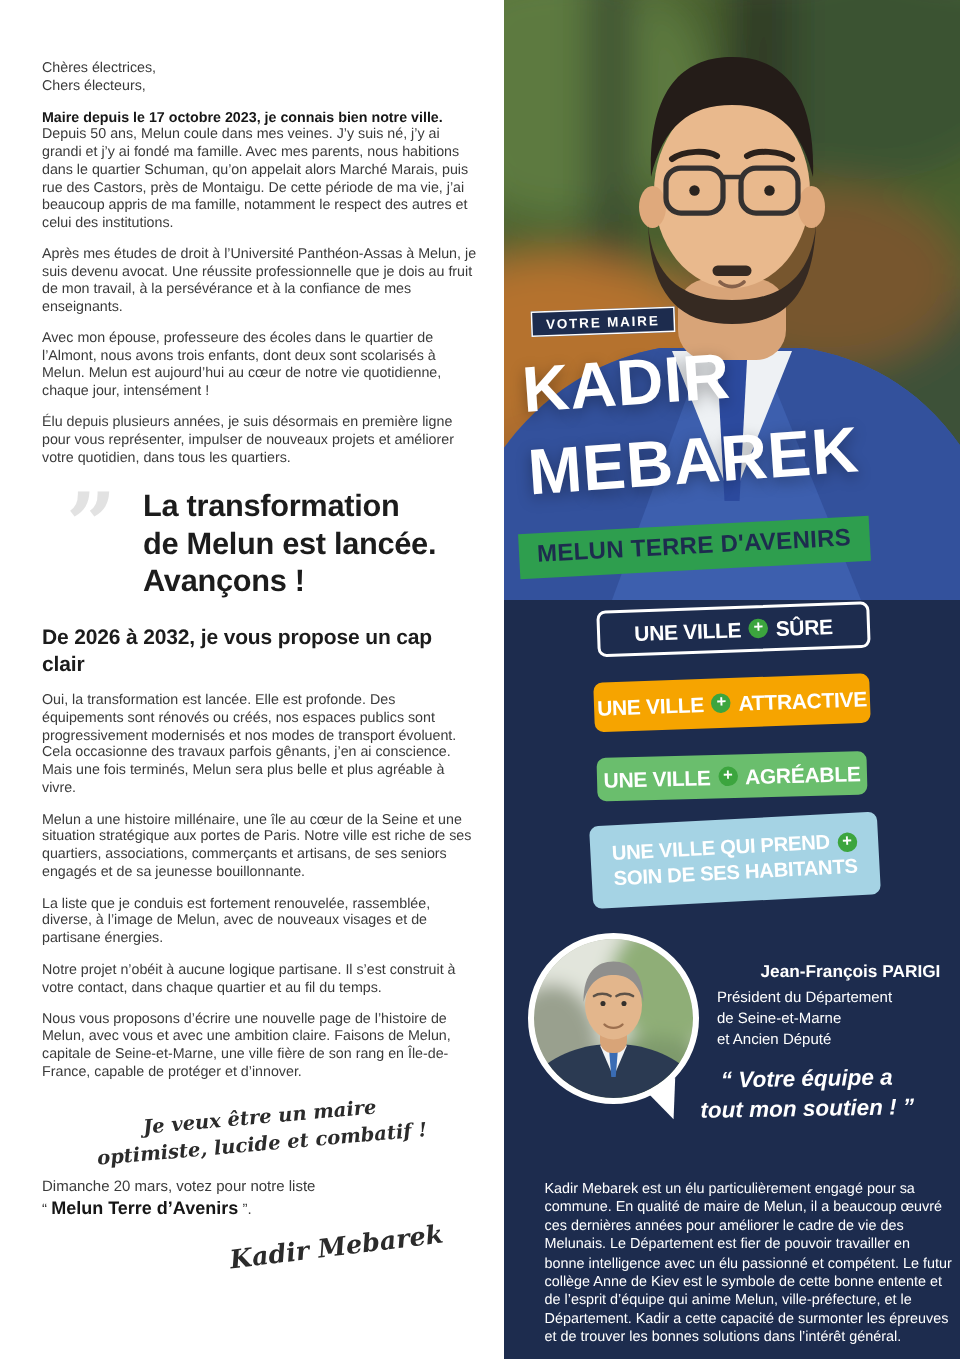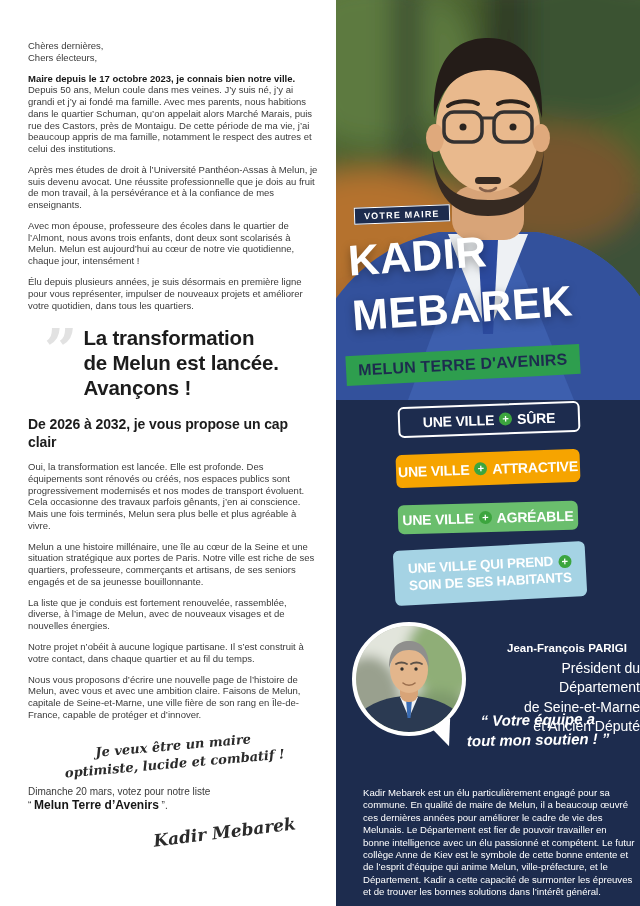--- a/index.html
+++ b/index.html
@@ -7,21 +7,21 @@
   body { font-family:"Liberation Sans", sans-serif; }
   .page { position:relative; width:640px; height:906px; background:#ffffff; overflow:hidden; }
 
   
   .left-col { position:absolute; left:28px; top:40px; width:292px; font-size:9.5px; line-height:1.24; color:#3a3a3a; }
   .left-col p { margin-bottom:9px; }
   .greeting { margin-bottom:12px; }
   .left-col strong { color:#161616; }
   .quote-block { display:flex; gap:6px; margin:14px 0 16px 16px; }
   .quote-glyph { font-family:"DejaVu Serif", serif; font-size:58px; line-height:0.55; color:#e2e2e2; font-weight:bold; margin-top:10px; }
-  .quote-lines { font-size:20.5px; font-weight:800; color:#1c1c1c; line-height:1.22; letter-spacing:-0.2px; }
+  .quote-lines { font-size:20.5px; font-weight:800; color:#1c1c1c; line-height:1.22; letter-spacing:-0.2px;margin-left:12px; }
   .cap-heading { font-size:14px; font-weight:800; color:#1c1c1c; margin:16px 0 10px 0; letter-spacing:-0.1px; }
   .handwritten { text-align:center; font-family:"DejaVu Serif", serif; font-style:italic; font-weight:bold; font-size:13px; color:#2b2b2b; transform:rotate(-5deg); margin:16px 0 14px 0; line-height:1.35; }
   .vote { font-size:10px; margin-bottom:4px; }
   .vote strong { font-size:12px; }
   .signature { font-family:"DejaVu Serif", serif; font-style:italic; font-weight:bold; font-size:17px; color:#2b2b2b; text-align:right; padding-right:24px; }
   .signature span { display:inline-block; transform:rotate(-7deg); }
 
   
   .right-col { position:absolute; left:336px; top:0; width:304px; height:906px; background:#1d2c4e; }
   .photo { position:absolute; left:0; top:0; width:304px; height:400px; overflow:hidden; }
@@ -33,52 +33,52 @@
   .pill .plus { display:inline-flex; align-items:center; justify-content:center; width:13px; height:13px; border-radius:50%; background:#3ca53e; color:#ffffff; font-size:11px; font-weight:800; line-height:1; flex:0 0 auto; }
   .b1 { left:62px; top:404px; width:182px; height:31px; background:#1d2c4e; border:2px solid #ffffff; transform:rotate(-2deg); font-size:14px; }
   .b2 { left:60px; top:452px; width:184px; height:33px; background:#f6a400; transform:rotate(-2deg); font-size:14px; }
   .b3 { left:62px; top:503px; width:180px; height:29px; background:#6abe6d; transform:rotate(-1.5deg); font-size:14px; }
   .b4 { left:58px; top:546px; width:192px; height:55px; background:#a5d3e4; transform:rotate(-3deg); flex-direction:column; gap:1px; font-size:13.5px; line-height:1.15; }
   .b4 .row { display:flex; align-items:center; gap:5px; }
 
   .endorser-circle { position:absolute; left:16px; top:622px; width:114px; height:114px; border:4px solid #ffffff; border-radius:50%; overflow:hidden; background:#cdd2c6; }
   .bubble-tail { position:absolute; left:100px; top:722px; width:0; height:0; border-left:7px solid transparent; border-right:14px solid transparent; border-top:24px solid #ffffff; transform:rotate(-28deg); }
   .endorser-name { position:absolute; left:142px; top:642px; color:#ffffff; font-weight:800; font-size:11.5px;margin-left:29px; }
-  .endorser-title { position:absolute; left:142px; top:659px; color:#ffffff; font-size:14px; line-height:1.38;text-align:right; }
+  .endorser-title { position:absolute; left:142px; top:659px; color:#ffffff; font-size:10px; line-height:1.38; }
   .endorser-quote { position:absolute; left:104px; top:710px; width:196px; text-align:center; color:#ffffff; font-weight:800; font-style:italic; font-size:15px; line-height:1.3; transform:rotate(-1deg); }
   .endorse-text { position:absolute; left:27px; top:757px; width:272px; color:#ffffff; font-size:9.6px; line-height:1.29;margin-top:30px; }
 </style>
 </head>
 <body>
 
 <div class="page">
 
   <div class="left-col">
     <p class="greeting">
-      <span>Chères dernières,</span><br>
+      <span>Chères électrices,</span><br>
       <span>Chers électeurs,</span>
     </p>
     <p><strong>Maire depuis le 17 octobre 2023, je connais bien notre ville.</strong><span> Depuis 50 ans, Melun coule dans mes veines. J’y suis né, j’y ai grandi et j’y ai fondé ma famille. Avec mes parents, nous habitions dans le quartier Schuman, qu’on appelait alors Marché Marais, puis rue des Castors, près de Montaigu. De cette période de ma vie, j’ai beaucoup appris de ma famille, notamment le respect des autres et celui des institutions.</span></p>
     <p>Après mes études de droit à l’Université Panthéon-Assas à Melun, je suis devenu avocat. Une réussite professionnelle que je dois au fruit de mon travail, à la persévérance et à la confiance de mes enseignants.</p>
     <p>Avec mon épouse, professeure des écoles dans le quartier de l’Almont, nous avons trois enfants, dont deux sont scolarisés à Melun. Melun est aujourd’hui au cœur de notre vie quotidienne, chaque jour, intensément !</p>
     <p>Élu depuis plusieurs années, je suis désormais en première ligne pour vous représenter, impulser de nouveaux projets et améliorer votre quotidien, dans tous les quartiers.</p>
 
     <div class="quote-block">
       <div class="quote-glyph">”</div>
       <div class="quote-lines">
         <div>La transformation</div>
         <div>de Melun est lancée.</div>
         <div>Avançons !</div>
       </div>
     </div>
 
     <div class="cap-heading">De 2026 à 2032, je vous propose un cap clair</div>
     <p>Oui, la transformation est lancée. Elle est profonde. Des équipements sont rénovés ou créés, nos espaces publics sont progressivement modernisés et nos modes de transport évoluent. Cela occasionne des travaux parfois gênants, j’en ai conscience. Mais une fois terminés, Melun sera plus belle et plus agréable à vivre.</p>
-    <p>Melun a une histoire millénaire, une île au cœur de la Seine et une situation stratégique aux portes de Paris. Notre ville est riche de ses quartiers, professeure, commerçants et artisans, de ses seniors engagés et de sa jeunesse bouillonnante.</p>
-    <p>La liste que je conduis est fortement renouvelée, rassemblée, diverse, à l’image de Melun, avec de nouveaux visages et de nouvelles énergies.</p>
+    <p>Melun a une histoire millénaire, une île au cœur de la Seine et une situation stratégique aux portes de Paris. Notre ville est riche de ses quartiers, associations, commerçants et artisans, de ses seniors engagés et de sa jeunesse bouillonnante.</p>
+    <p>La liste que je conduis est fortement renouvelée, rassemblée, diverse, à l’image de Melun, avec de nouveaux visages et de partisane énergies.</p>
     <p>Notre projet n’obéit à aucune logique partisane. Il s’est construit à votre contact, dans chaque quartier et au fil du temps.</p>
     <p>Nous vous proposons d’écrire une nouvelle page de l’histoire de Melun, avec vous et avec une ambition claire. Faisons de Melun, capitale de Seine-et-Marne, une ville fière de son rang en Île-de-France, capable de protéger et d’innover.</p>
 
     <div class="handwritten">
       <div>Je veux être un maire</div>
       <div>optimiste, lucide et combatif !</div>
     </div>
 
     <p class="vote">
       <span>Dimanche 20 mars, votez pour notre liste</span><br>

